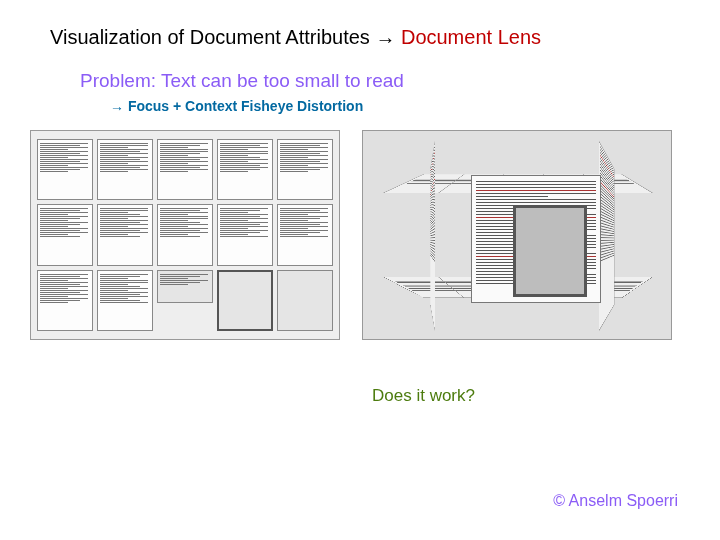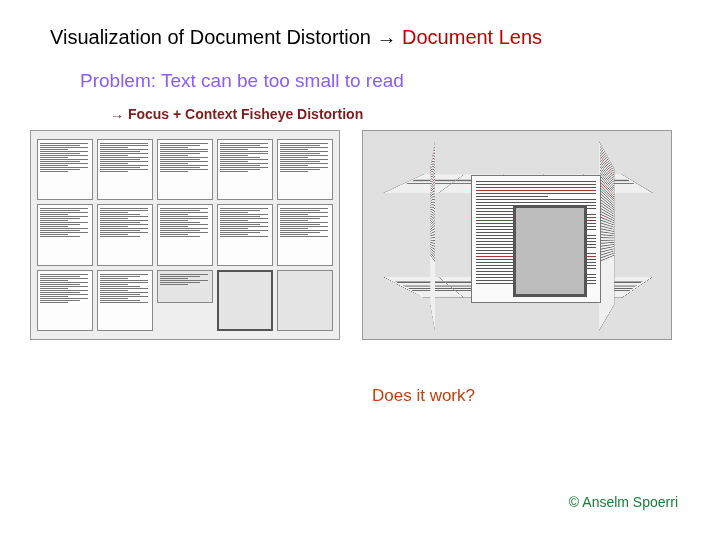--- a/index.html
+++ b/index.html
@@ -29,22 +29,21 @@
     left: 80px;
     font-size: 19px;
     color: #8b5cf6;
   }
   .subline {
     position: absolute;
     top: 98px;
     left: 110px;
     font-size: 14px;
     font-weight: bold;
-    color: #7f1d1d;
-    margin-top: 8px;
+    color: #0369a1;
   }
   .arrow {
     font-family: Arial, sans-serif;
     font-weight: bold;
   }
   .fig-left {
     position: absolute;
     top: 130px;
     left: 30px;
     width: 310px;
@@ -165,36 +164,36 @@
   }
   .fig-right .vsep {
     position:absolute; background:#999; width:1px;
   }
 
   .question {
     position: absolute;
     top: 386px;
     left: 372px;
     font-size: 17px;
-    color: #c2410c;
+    color: #4d7c0f;
   }
   .copyright {
     position: absolute;
     bottom: 30px;
     right: 42px;
-    font-size: 14px;
-    color: #15803d;
+    font-size: 16px;
+    color: #8b5cf6;
     margin-top: 19px;
   }
 </style>
 </head>
 <body>
 
 <div class="title-line">
-  <span>Visualization of Document Distortion </span><span class="arrow">→</span><span class="title-highlight"> Document Lens</span>
+  <span>Visualization of Document Attributes </span><span class="arrow">→</span><span class="title-highlight"> Document Lens</span>
 </div>
 
 <div class="problem-line">Problem: Text can be too small to read</div>
 
 <div class="subline">
   <span class="arrow">→</span><span> Focus + Context Fisheye Distortion</span>
 </div>
 
 <div class="fig-left">
   <div class="grid">

